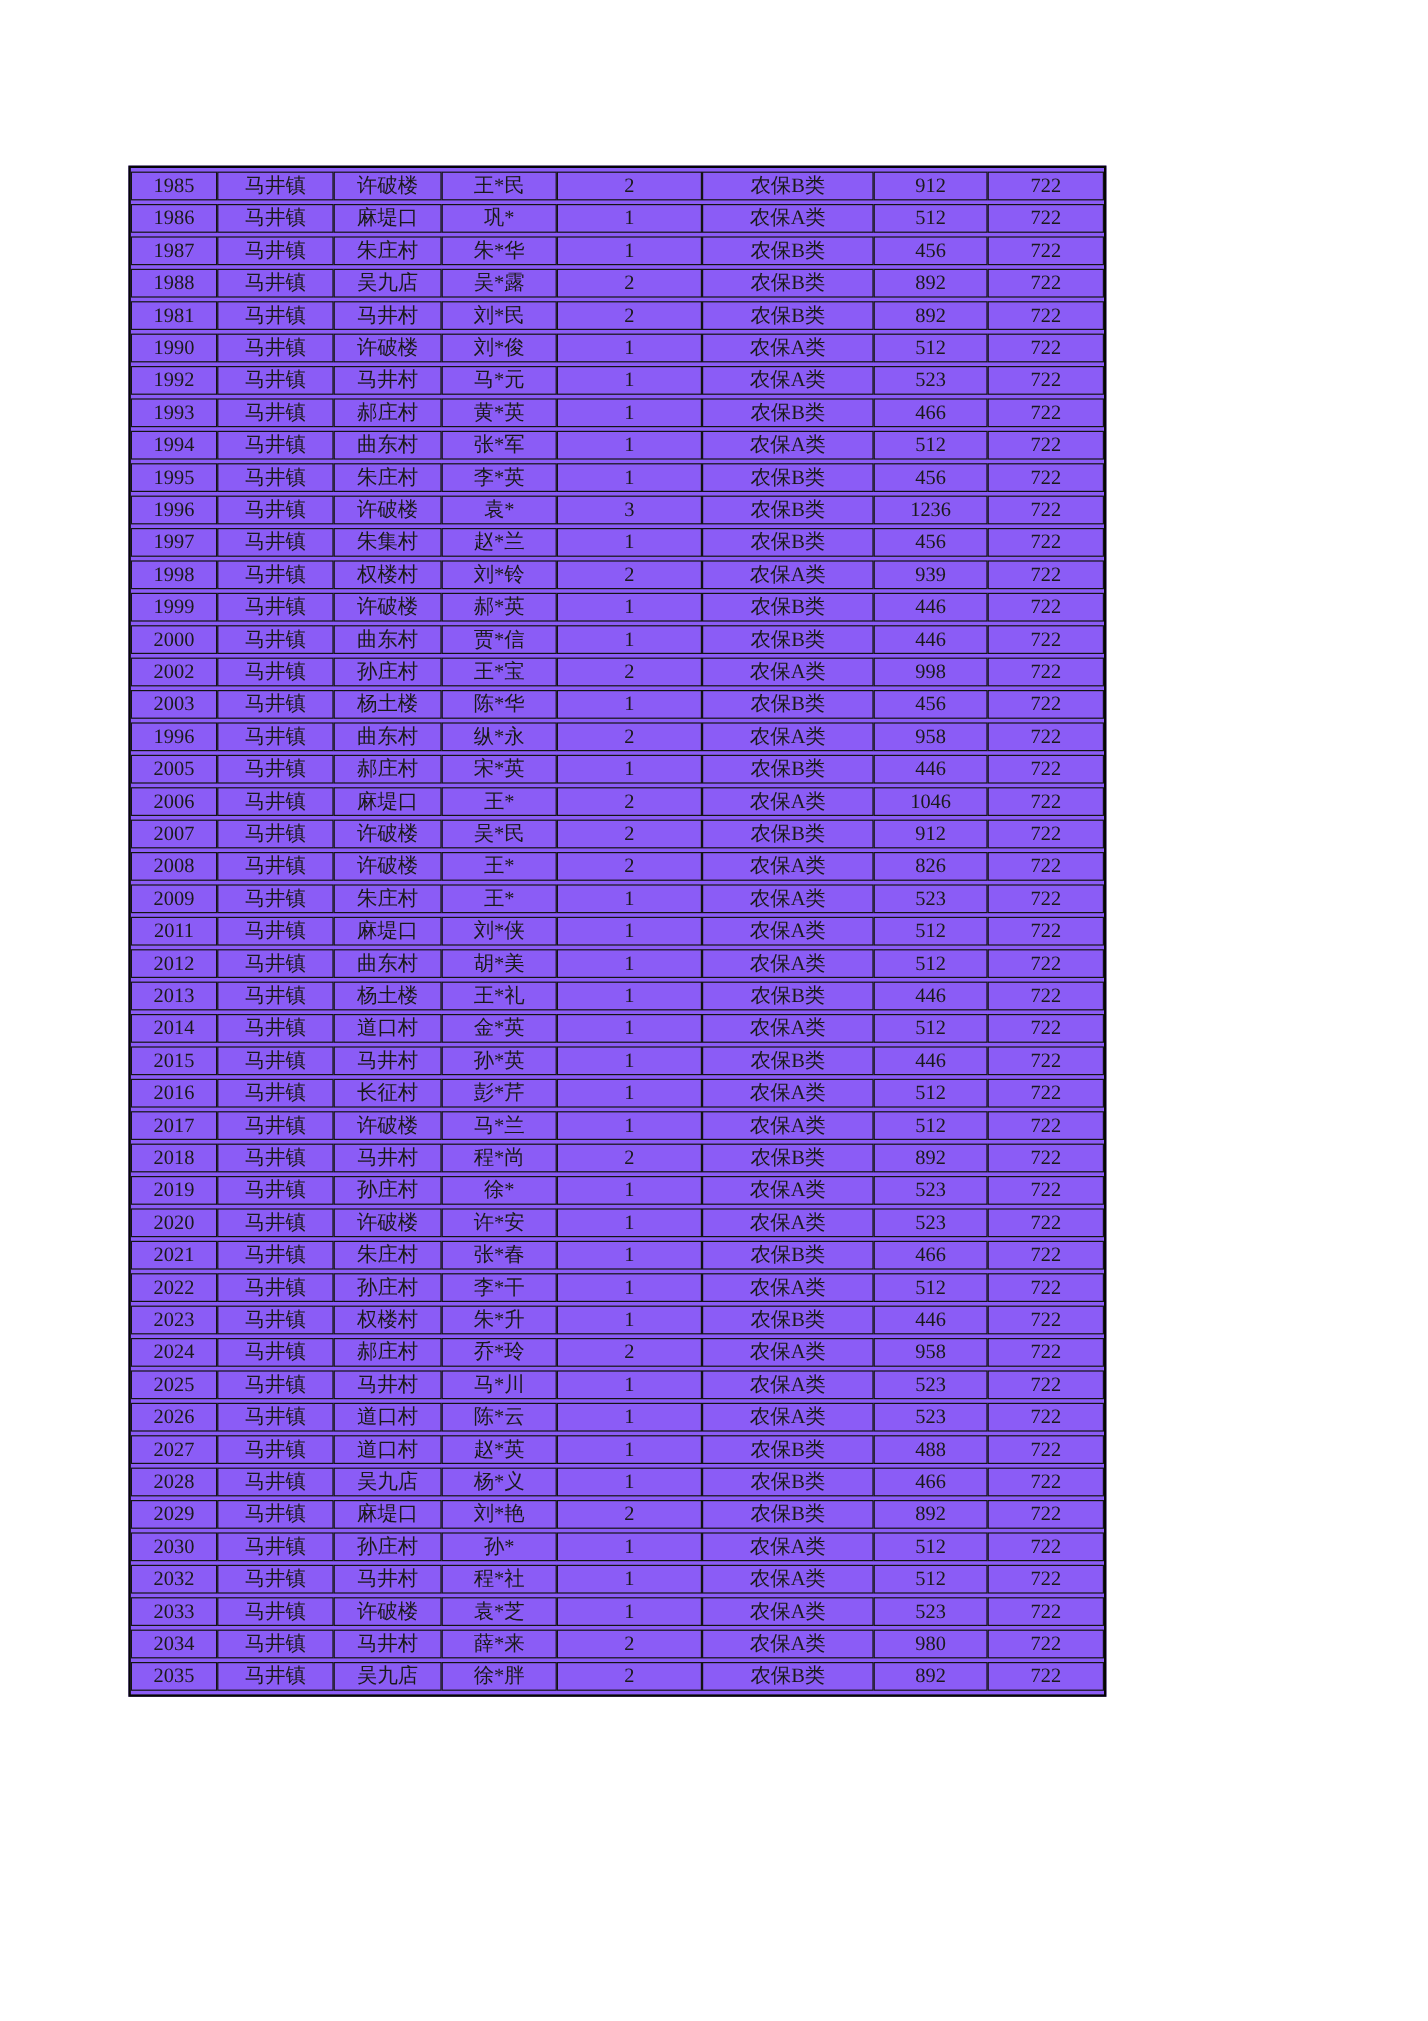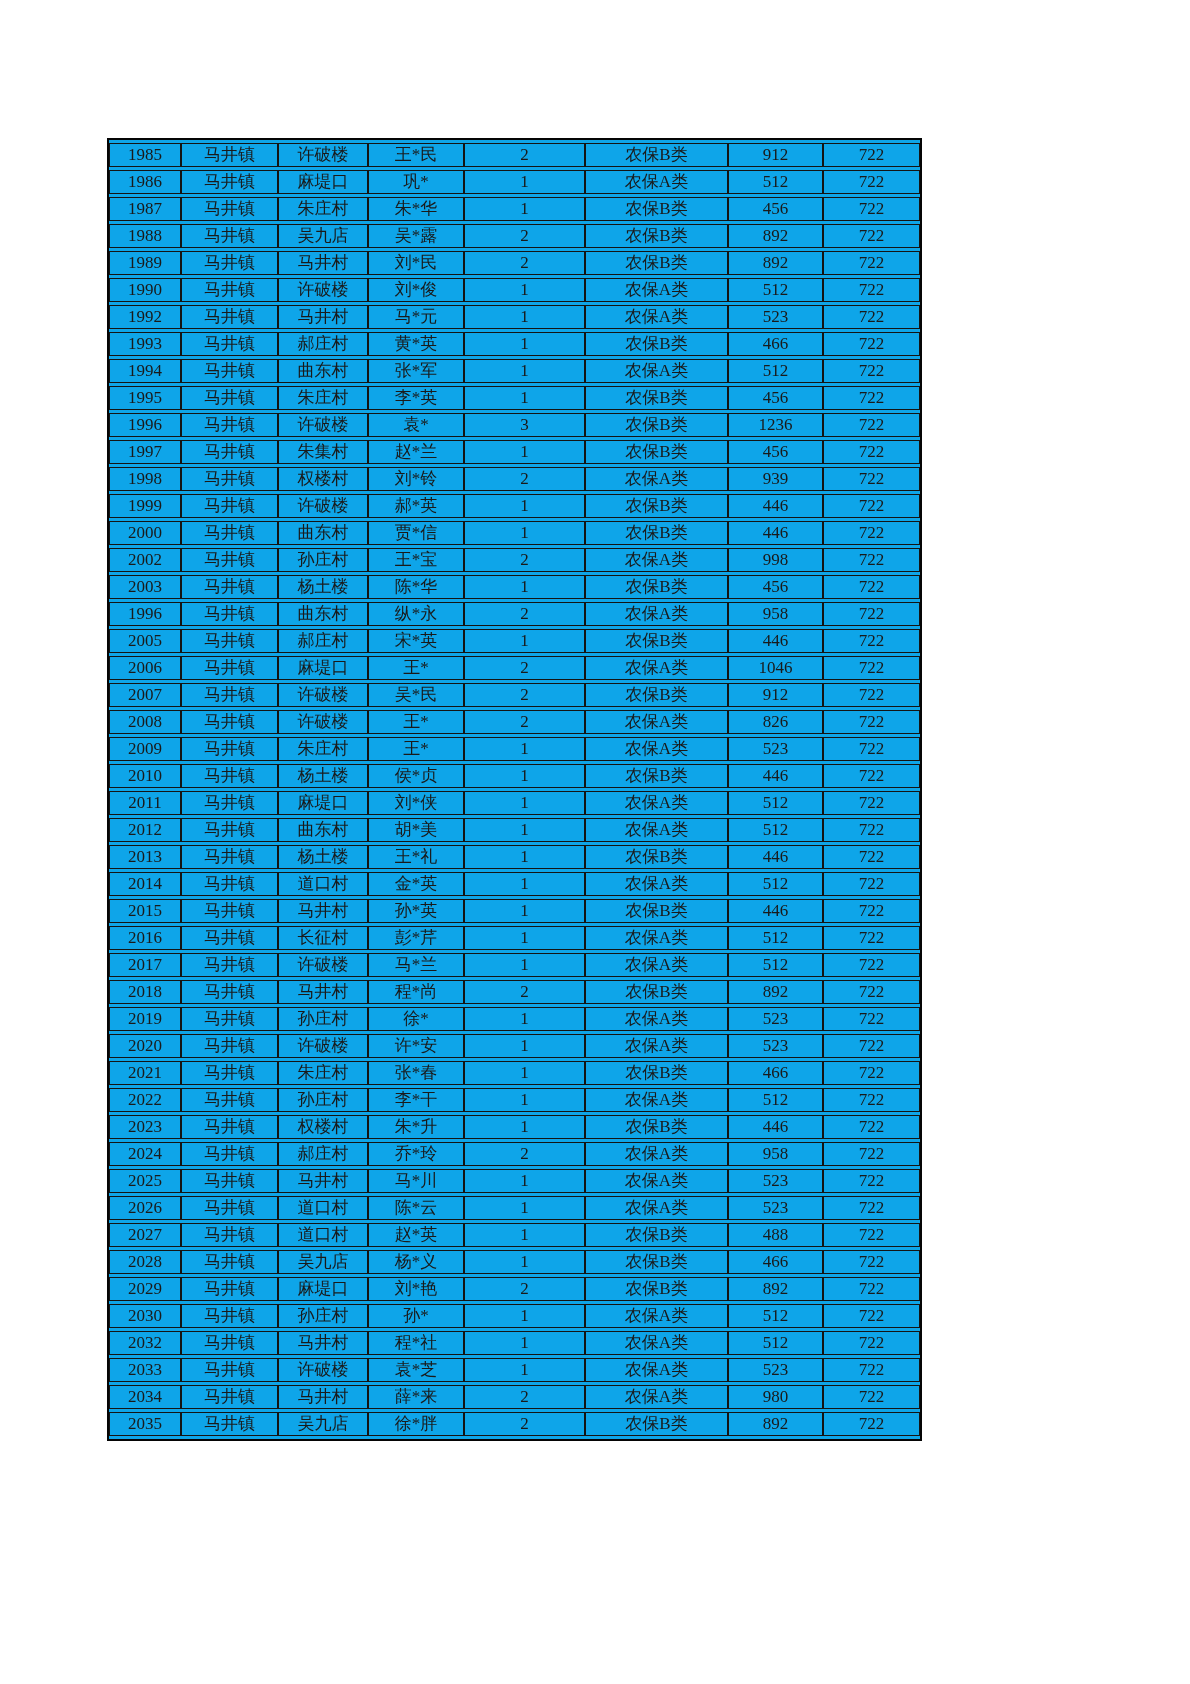--- a/index.html
+++ b/index.html
@@ -12,21 +12,21 @@
     width: 1190px;
     height: 1684px;
     font-family: "Liberation Serif", "DejaVu Serif", serif;
     color: #1a1a1a;
   }
   .table-wrap {
     position: absolute;
     left: 107px;
     top: 138px;
     border: 2px solid #050505;
-    background: #0ea5e9;
+    background: #8b5cf6;
   }
   table.data-table {
     border-collapse: separate;
     border-spacing: 0 3px;
     table-layout: fixed;
     margin: 0;
   }
   table.data-table td {
     box-sizing: border-box;
     height: 24px;
@@ -99,21 +99,21 @@
           <td>1988</td>
           <td>马井镇</td>
           <td>吴九店</td>
           <td>吴*露</td>
           <td>2</td>
           <td>农保B类</td>
           <td>892</td>
           <td>722</td>
         </tr>
         <tr>
-          <td>1989</td>
+          <td>1981</td>
           <td>马井镇</td>
           <td>马井村</td>
           <td>刘*民</td>
           <td>2</td>
           <td>农保B类</td>
           <td>892</td>
           <td>722</td>
         </tr>
         <tr>
           <td>1990</td>
@@ -286,30 +286,20 @@
           <td>722</td>
         </tr>
         <tr>
           <td>2009</td>
           <td>马井镇</td>
           <td>朱庄村</td>
           <td>王*</td>
           <td>1</td>
           <td>农保A类</td>
           <td>523</td>
-          <td>722</td>
-        </tr>
-        <tr>
-          <td>2010</td>
-          <td>马井镇</td>
-          <td>杨土楼</td>
-          <td>侯*贞</td>
-          <td>1</td>
-          <td>农保B类</td>
-          <td>446</td>
           <td>722</td>
         </tr>
         <tr>
           <td>2011</td>
           <td>马井镇</td>
           <td>麻堤口</td>
           <td>刘*侠</td>
           <td>1</td>
           <td>农保A类</td>
           <td>512</td>

